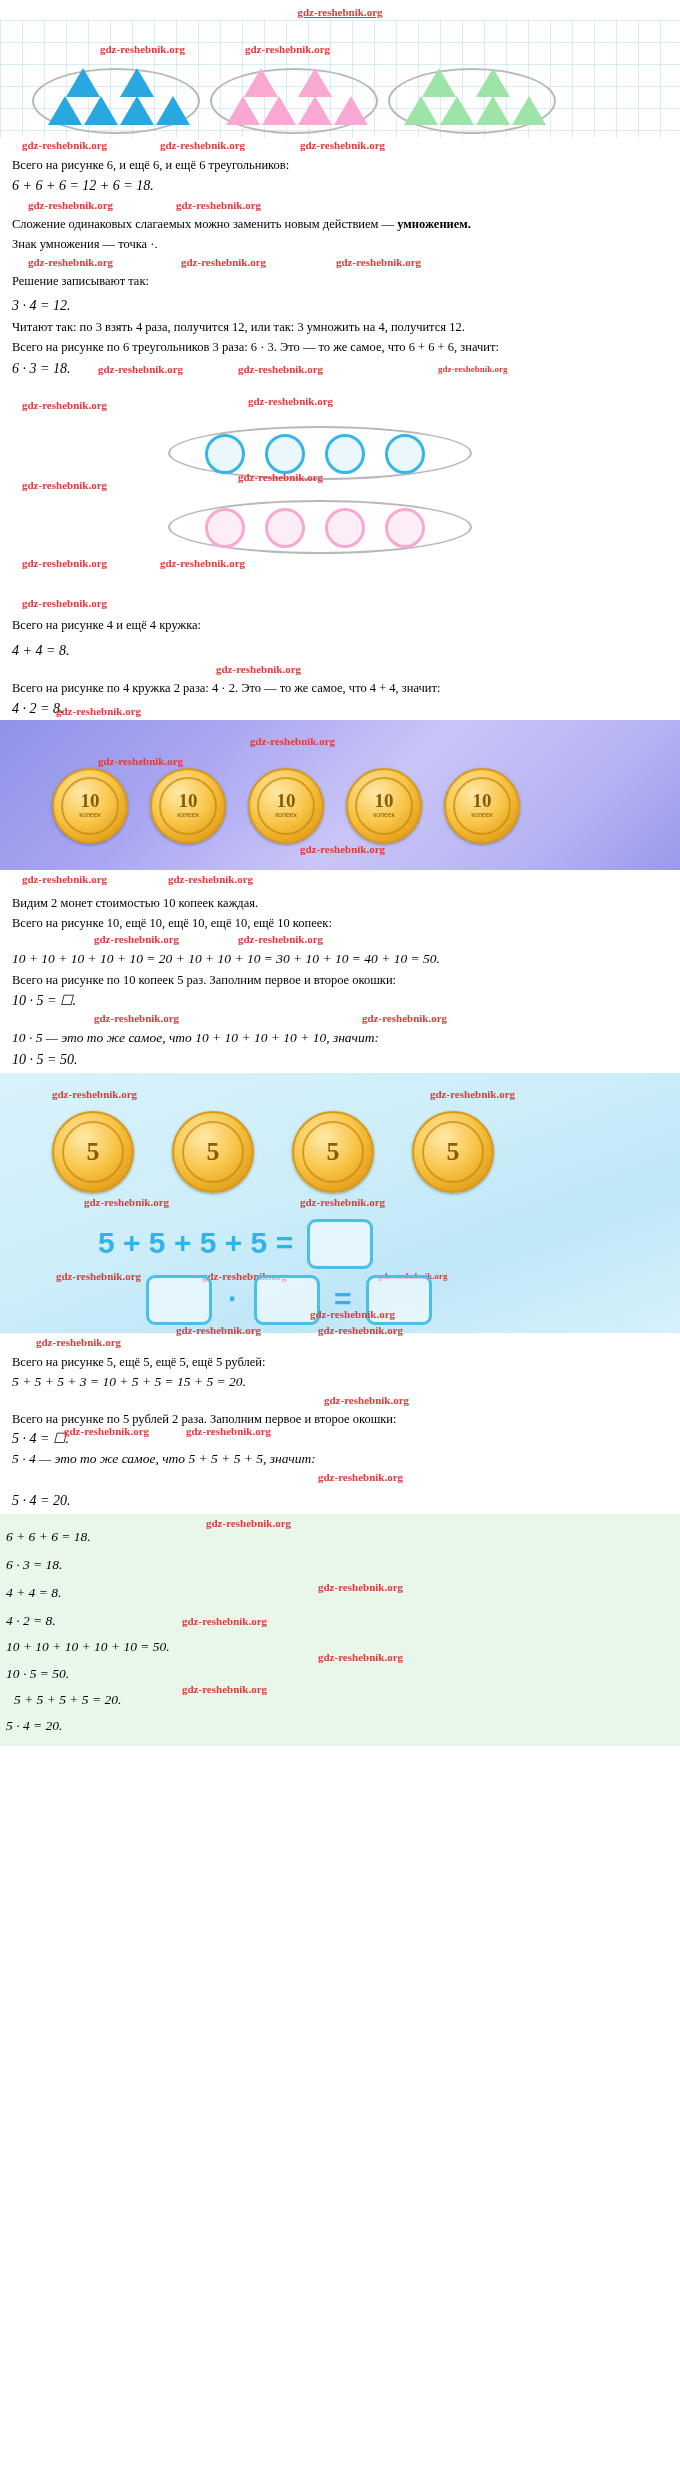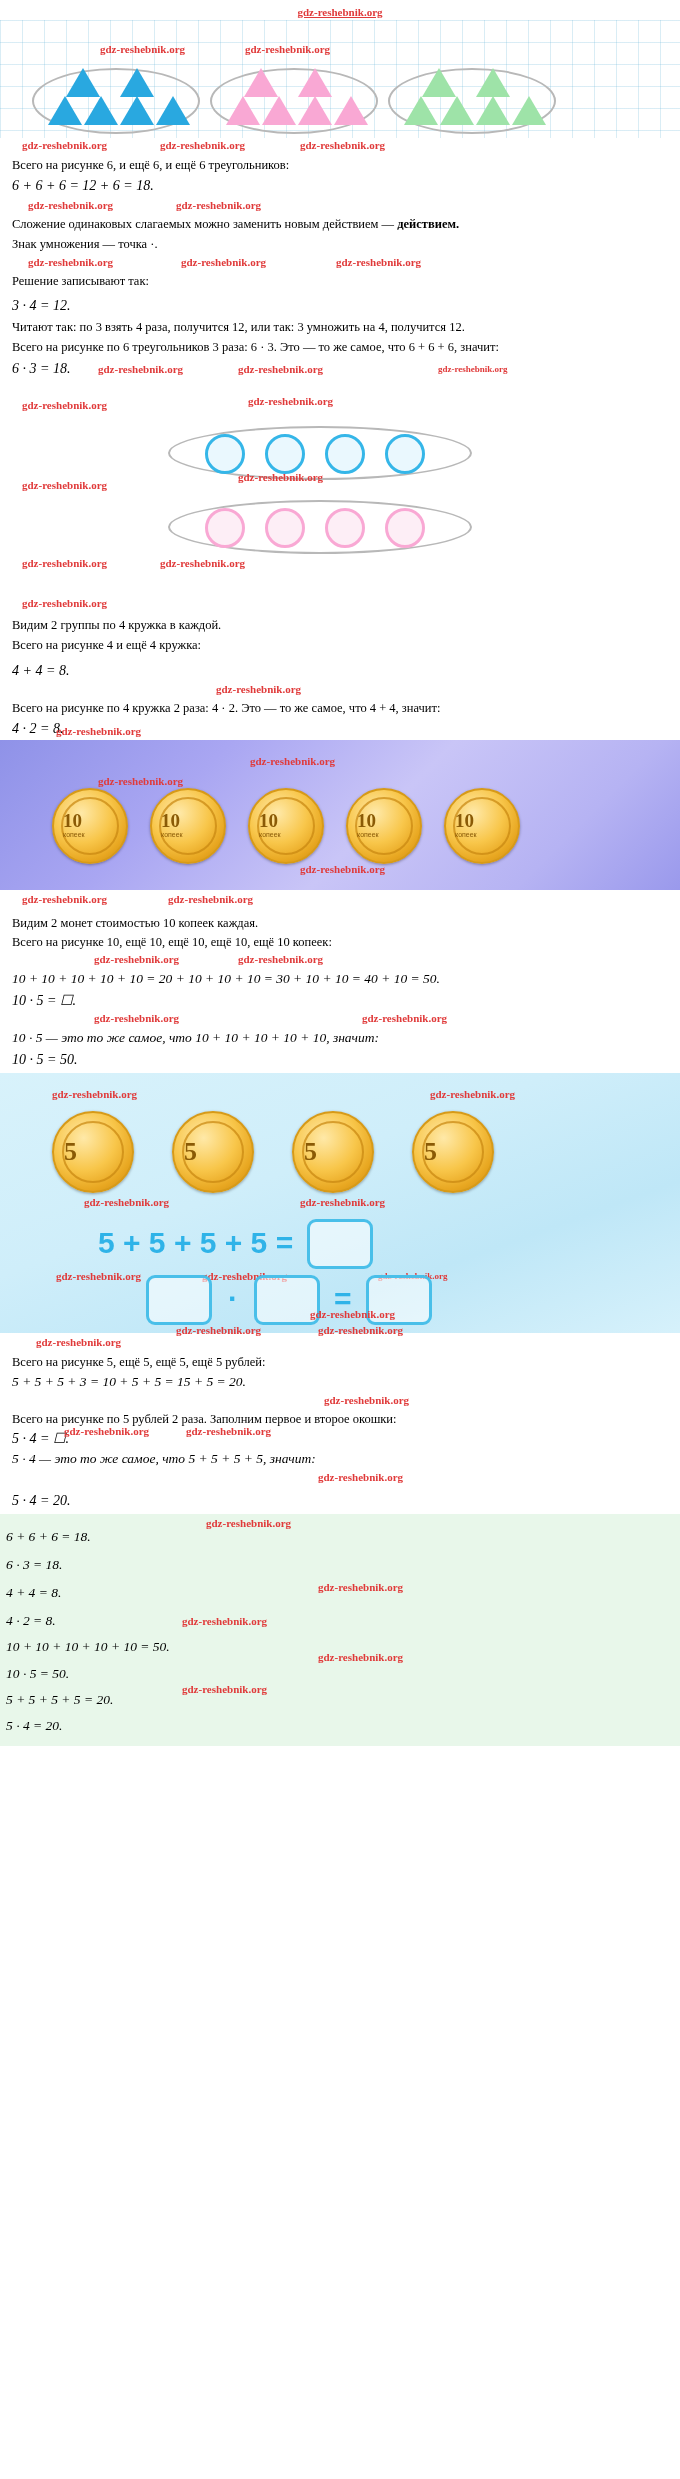--- a/index.html
+++ b/index.html
@@ -52,21 +52,21 @@
   .fig-coins10{position:relative;height:150px;
     background:linear-gradient(135deg,#8f92e8 0%, #a9a6f2 28%, #c9c5f7 55%, #b6b3f3 80%, #9a99ec 100%);
   }
   .coin{position:absolute;border-radius:50%;
     background:radial-gradient(circle at 38% 32%, #ffe9a8 0%, #f8c64a 45%, #e8a721 72%, #c8860f 100%);
     border:2px solid #d79a18;
     box-shadow:0 1px 3px rgba(0,0,0,.35);
     display:flex;flex-direction:column;align-items:center;justify-content:center;
   }
   .coin .inner{border-radius:50%;border:2px solid rgba(200,134,15,.7);
-    display:flex;flex-direction:column;align-items:flex-start;justify-content:center;}
+    display:flex;flex-direction:column;align-items:center;justify-content:center;}
   .coin .val{font-family:"Liberation Serif", serif;font-weight:bold;color:#8a5a06;}
   .coin .unit{font-family:"Liberation Sans", sans-serif;color:#8a5a06;}
 
   
   .fig-coins5{position:relative;height:260px;
     background:linear-gradient(160deg,#d8f2fb 0%, #cfeefa 40%, #bfe7f7 70%, #d6f1fb 100%);
   }
   .eqrow{position:absolute;display:flex;align-items:center;}
   .eqtxt{font-family:"Liberation Sans", sans-serif;color:#2fb3e8;font-size:30px;font-weight:bold;}
   .box{border:3px solid #49bfe9;border-radius:9px;background:rgba(255,255,255,.55);}
@@ -120,21 +120,21 @@
     <span class="wm abs" style="left:300px;top:0;">gdz-reshebnik.org</span>
   </div>
 
   <div class="txt">
     <div class="line">Всего на рисунке 6, и ещё 6, и ещё 6 треугольников:</div>
     <div class="line math" style="font-size:14px;">6 + 6 + 6 = 12 + 6 = 18.</div>
     <div style="position:relative;height:14px;">
       <span class="wm abs" style="left:22px;top:-1px;">gdz-reshebnik.org</span>
       <span class="wm abs" style="left:170px;top:-1px;">gdz-reshebnik.org</span>
     </div>
-    <div class="line"><span>Сложение одинаковых слагаемых можно заменить новым действием — </span><b>действием.</b></div>
+    <div class="line"><span>Сложение одинаковых слагаемых можно заменить новым действием — </span><b>умножением.</b></div>
     <div class="line">Знак умножения — точка ·.</div>
     <div style="position:relative;height:14px;">
       <span class="wm abs" style="left:22px;top:-1px;">gdz-reshebnik.org</span>
       <span class="wm abs" style="left:175px;top:-1px;">gdz-reshebnik.org</span>
       <span class="wm abs" style="left:330px;top:-1px;">gdz-reshebnik.org</span>
     </div>
     <div class="line">Решение записывают так:</div>
     <div class="line math" style="font-size:14px;margin-top:8px;">3 · 4 = 12.</div>
     <div class="line">Читают так: по 3 взять 4 раза, получится 12, или так: 3 умножить на 4, получится 12.</div>
     <div class="line">Всего на рисунке по 6 треугольников 3 раза: 6 · 3. Это — то же самое, что 6 + 6 + 6, значит:</div>
@@ -167,21 +167,20 @@
 
     <span class="wm abs" style="left:22px;top:178px;">gdz-reshebnik.org</span>
     <span class="wm abs" style="left:160px;top:178px;">gdz-reshebnik.org</span>
   </div>
 
   <div style="position:relative;height:18px;">
     <span class="wm abs" style="left:22px;top:0;">gdz-reshebnik.org</span>
   </div>
 
   <div class="txt">
-    <div class="line">Видим 2 группы по 4 кружка в каждой.</div>
     <div class="line">Всего на рисунке 4 и ещё 4 кружка:</div>
     <div class="line math" style="font-size:14px;margin-top:8px;">4 + 4 = 8.</div>
     <div style="position:relative;height:13px;">
       <span class="wm abs" style="left:210px;top:-2px;">gdz-reshebnik.org</span>
     </div>
     <div class="line">Всего на рисунке по 4 кружка 2 раза: 4 · 2. Это — то же самое, что 4 + 4, значит:</div>
     <div style="position:relative;height:20px;">
       <span class="math" style="position:absolute;left:6px;top:0;font-size:14px;">4 · 2 = 8.</span>
       <span class="wm abs" style="left:50px;top:4px;">gdz-reshebnik.org</span>
     </div>
@@ -231,20 +230,21 @@
   </div>
 
   <div class="txt">
     <div class="line">Видим 2 монет стоимостью 10 копеек каждая.</div>
     <div class="line">Всего на рисунке 10, ещё 10, ещё 10, ещё 10, ещё 10 копеек:</div>
     <div style="position:relative;height:13px;">
       <span class="wm abs" style="left:88px;top:-2px;">gdz-reshebnik.org</span>
       <span class="wm abs" style="left:232px;top:-2px;">gdz-reshebnik.org</span>
     </div>
     <div class="line math" style="font-size:13.5px;">10 + 10 + 10 + 10 + 10 = 20 + 10 + 10 + 10 = 30 + 10 + 10 = 40 + 10 = 50.</div>
+    <div class="line">Всего на рисунке по 10 копеек 5 раз. Заполним первое и второе окошки:</div>
     <div class="line math" style="font-size:14px;">10 · 5 = ☐.</div>
     <div style="position:relative;height:13px;">
       <span class="wm abs" style="left:88px;top:-2px;">gdz-reshebnik.org</span>
       <span class="wm abs" style="left:356px;top:-2px;">gdz-reshebnik.org</span>
     </div>
     <div class="line math" style="font-size:13.5px;">10 · 5 — это то же самое, что 10 + 10 + 10 + 10 + 10, значит:</div>
     <div class="line math" style="font-size:14px;">10 · 5 = 50.</div>
   </div>
 
   <div class="fig-coins5">
@@ -327,17 +327,17 @@
       <span class="wm abs" style="left:176px;top:96px;">gdz-reshebnik.org</span>
       <span class="wm abs" style="left:312px;top:132px;">gdz-reshebnik.org</span>
       <span class="wm abs" style="left:176px;top:164px;">gdz-reshebnik.org</span>
     </div>
     <div class="math" style="font-size:13.5px;margin:10px 0;">6 + 6 + 6 = 18.</div>
     <div class="math" style="font-size:13.5px;margin:1px 0;">6 · 3 = 18.</div>
     <div class="math" style="font-size:13.5px;margin:10px 0 1px;">4 + 4 = 8.</div>
     <div class="math" style="font-size:13.5px;margin:10px 0 1px;">4 · 2 = 8.</div>
     <div class="math" style="font-size:13.5px;margin:8px 0 1px;">10 + 10 + 10 + 10 + 10 = 50.</div>
     <div class="math" style="font-size:13.5px;margin:8px 0 1px;">10 · 5 = 50.</div>
-    <div class="math" style="font-size:13.5px;margin:8px 0 1px;">5 + 5 + 5 + 5 = 20.</div>
+    <div class="math" style="font-size:13.5px;margin:8px 8px 1px;">5 + 5 + 5 + 5 = 20.</div>
     <div class="math" style="font-size:13.5px;margin:8px 0 1px;">5 · 4 = 20.</div>
   </div>
 
 </div>
 
 </body></html>

